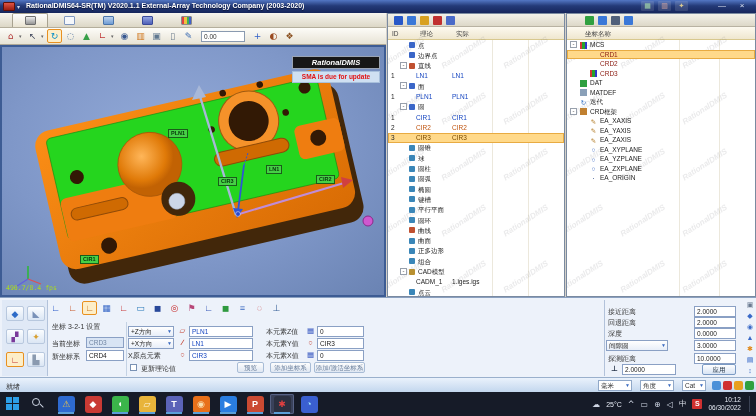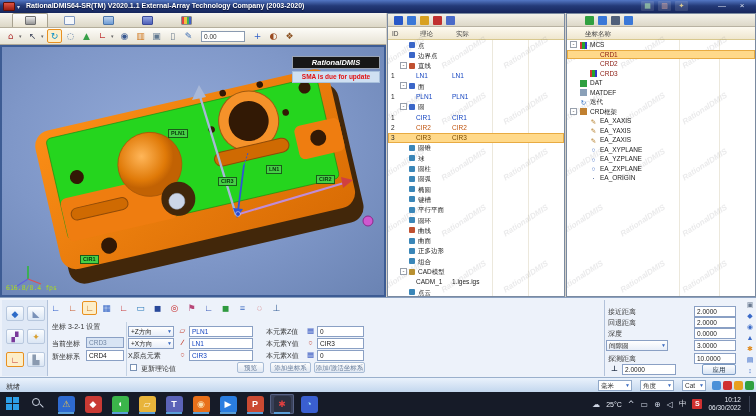--- a/index.html
+++ b/index.html
@@ -221,21 +221,21 @@
       <line x1="26" y1="232" x2="39" y2="237" stroke="#e05050" stroke-width="1.3"></line>
       <line x1="26" y1="232" x2="15" y2="239" stroke="#6060e0" stroke-width="1.3"></line>
     </svg>
     <div id="vp-logo">RationalDMIS</div>
     <div id="vp-banner">SMA is due for update</div>
     <div class="vp-badge" id="badge-pln1">PLN1</div>
     <div class="vp-badge" id="badge-cir3">CIR3</div>
     <div class="vp-badge" id="badge-ln1">LN1</div>
     <div class="vp-badge" id="badge-cir2">CIR2</div>
     <div class="vp-badge" id="badge-cir1">CIR1</div>
-    <div id="fps">616.8/8.4 fps</div>
+    <div id="fps">490.7/8.4 fps</div>
   </div>
 </div>
 
 <div id="fpanel" class="panel">
   <div class="panel-tb" id="fpanel-tb">
       <div class="mini-ic" style="background: rgb(40, 88, 200);"></div>
       <div class="mini-ic" style="background: rgb(58, 120, 216);"></div>
       <div class="mini-ic" style="background: rgb(216, 160, 32);"></div>
       <div class="mini-ic" style="background: rgb(192, 48, 48);"></div>
       <div class="mini-ic" style="background: rgb(74, 106, 200);"></div>

